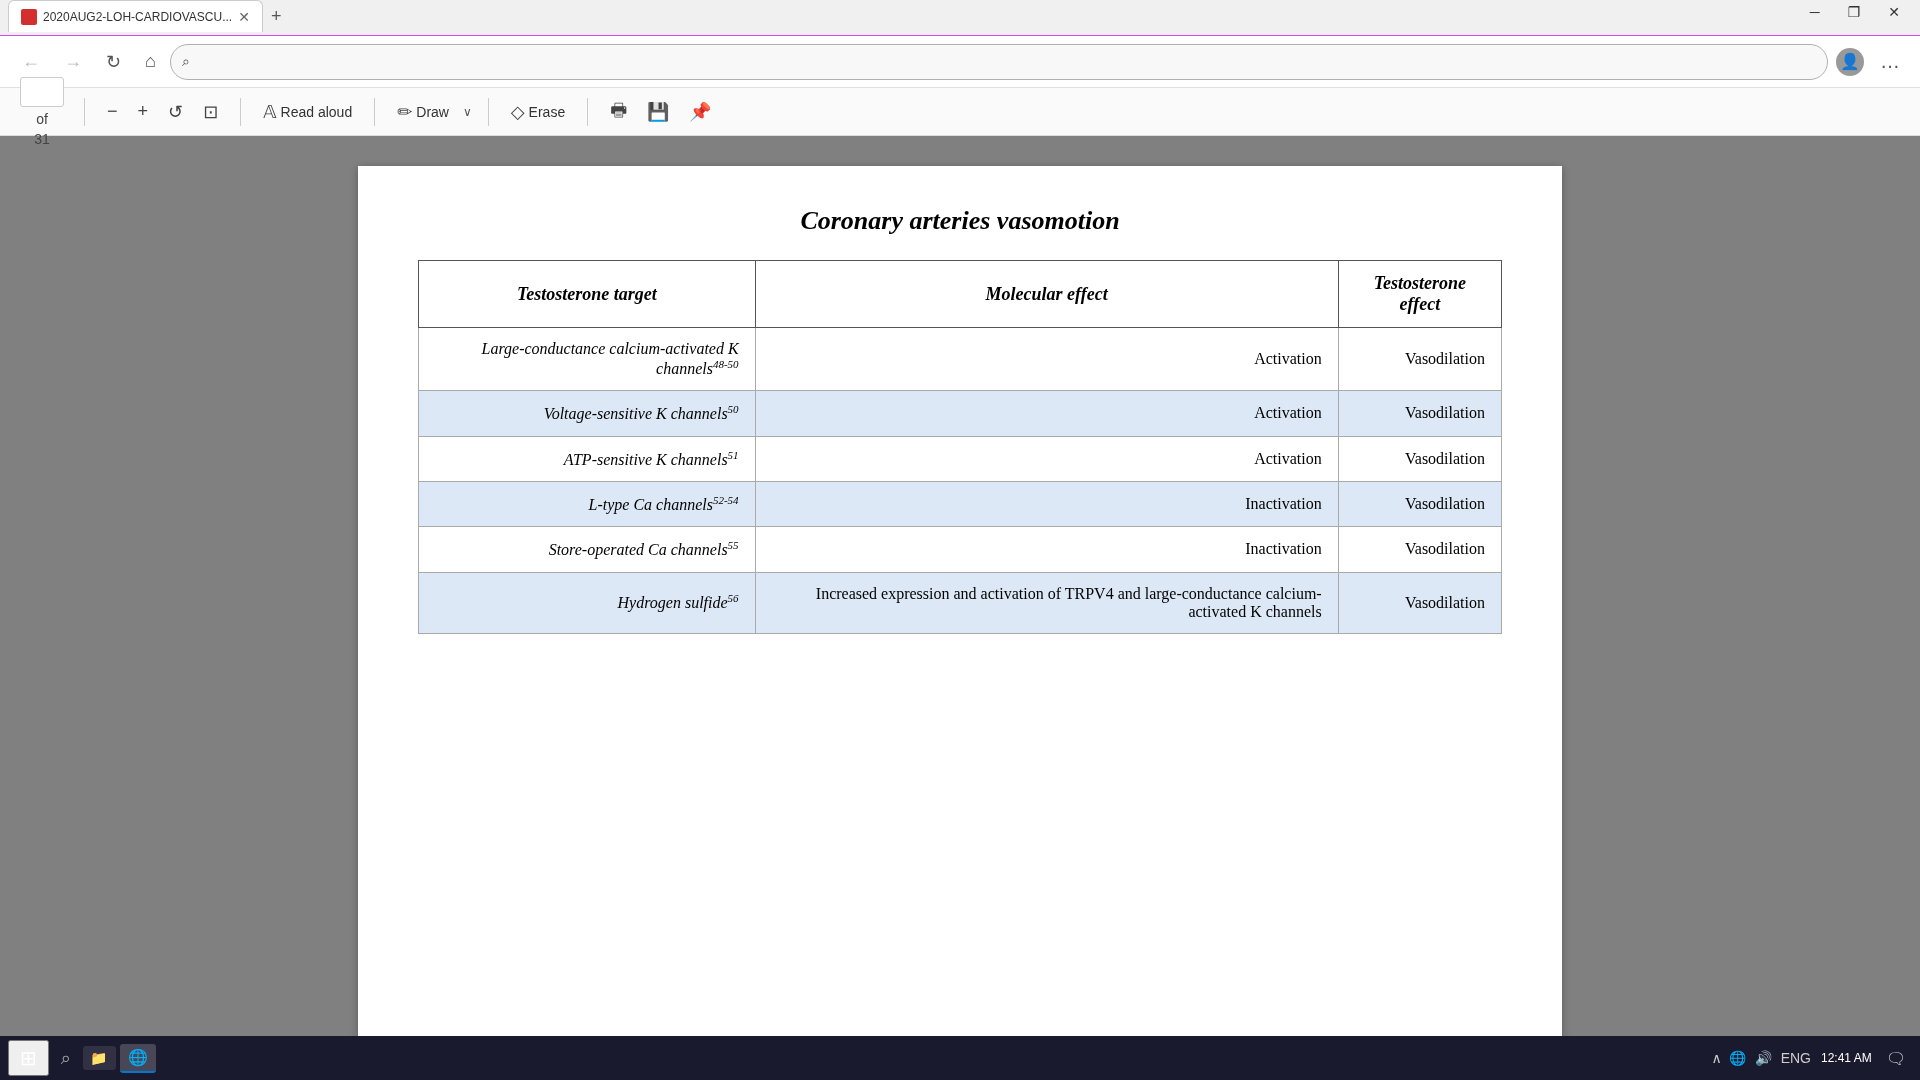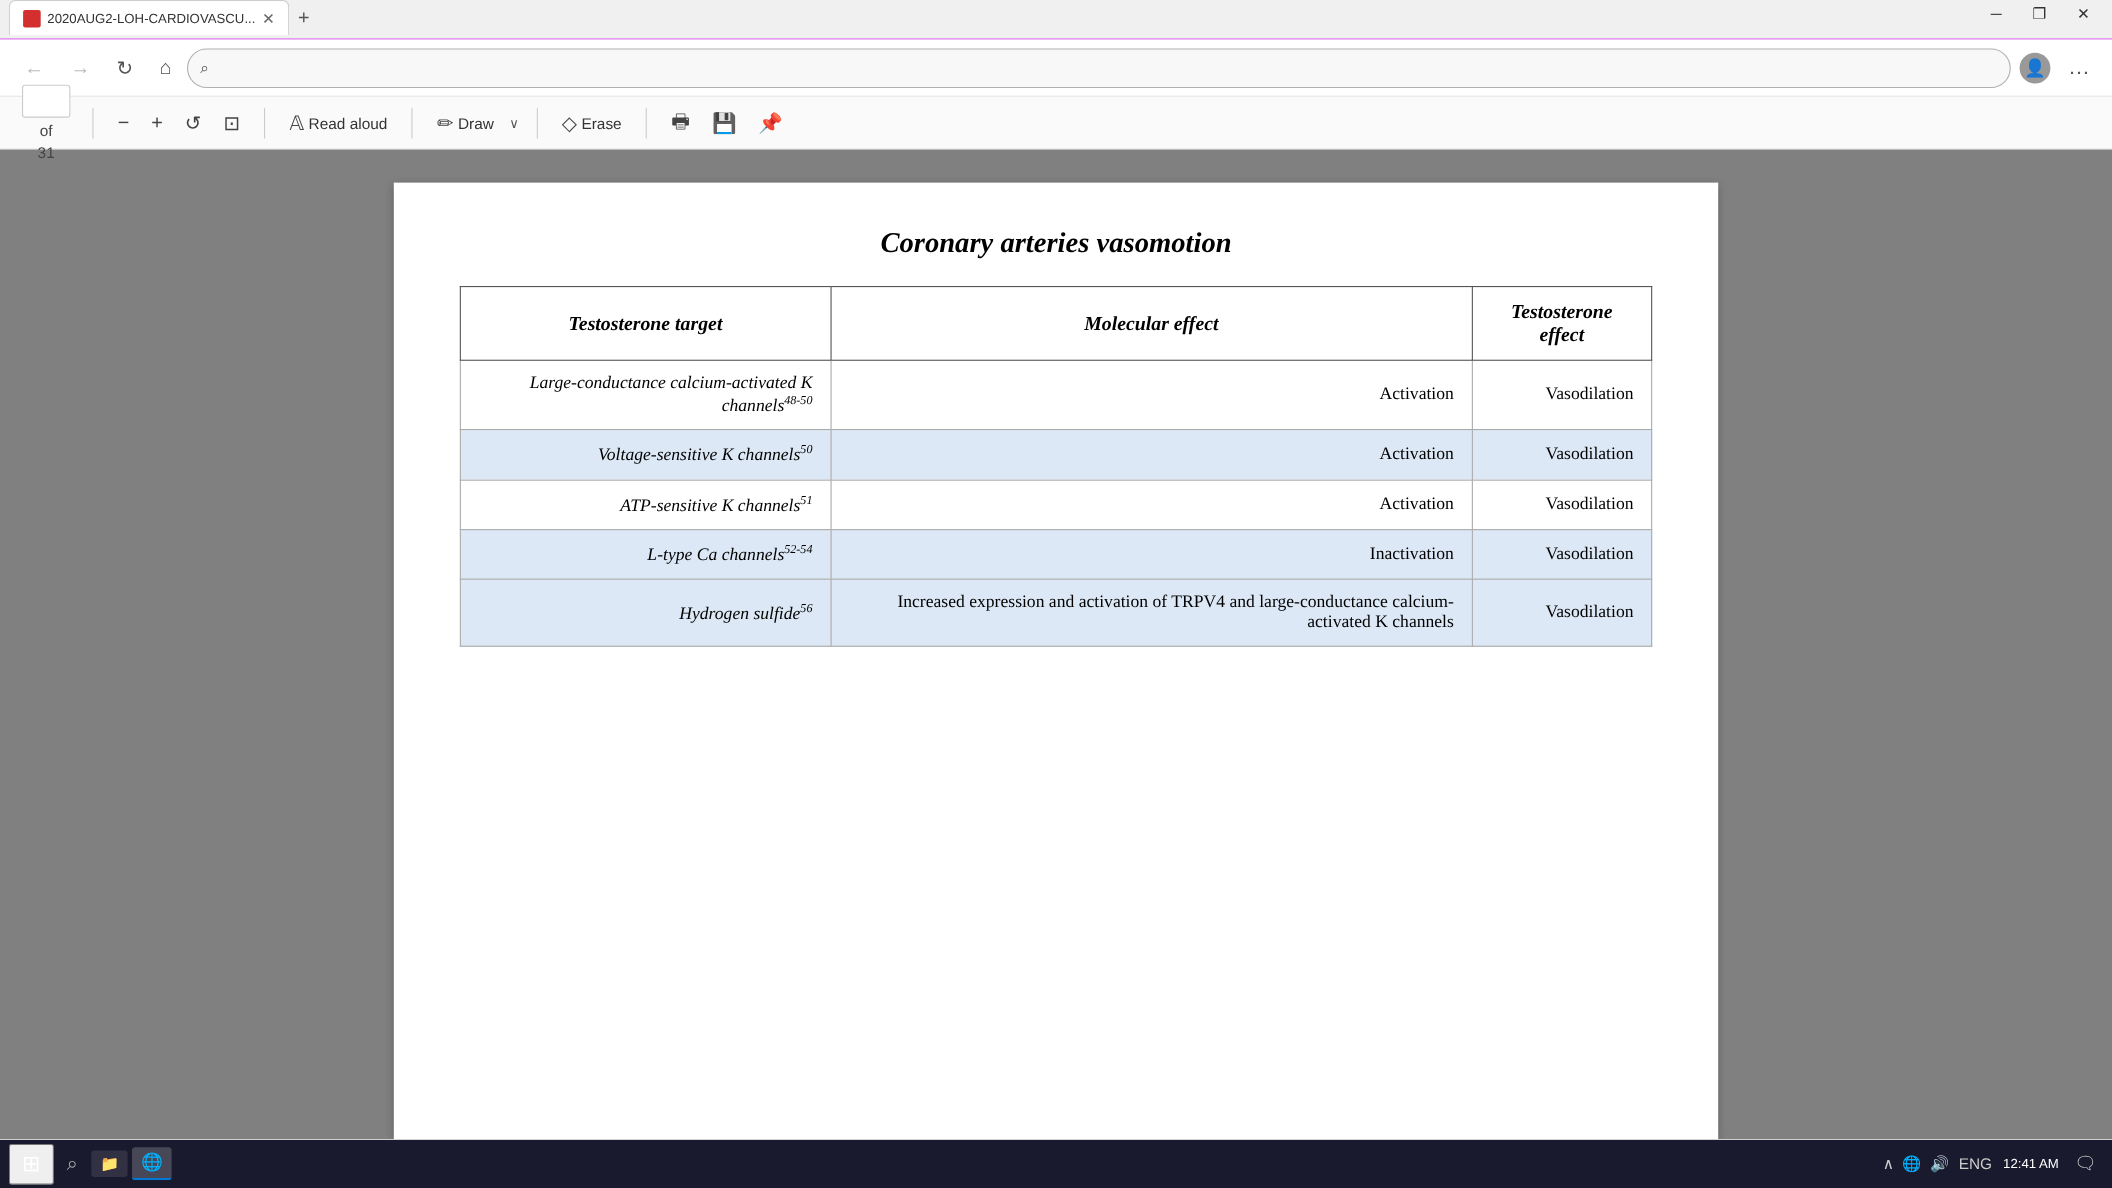--- a/index.html
+++ b/index.html
@@ -245,20 +245,25 @@
             <td class="target-col" style="background: rgb(255, 255, 255);">ATP-sensitive K channels<sup>51</sup></td>
             <td style="background: rgb(255, 255, 255);">Activation</td>
             <td style="background: rgb(255, 255, 255);">Vasodilation</td>
           </tr>
           <tr>
             <td class="target-col" style="background: rgb(220, 232, 245);">L-type Ca channels<sup>52-54</sup></td>
             <td style="background: rgb(220, 232, 245);">Inactivation</td>
             <td style="background: rgb(220, 232, 245);">Vasodilation</td>
           </tr>
           <tr>
+            <td class="target-col" style="background: rgb(255, 255, 255);">Store-operated Ca channels<sup>55</sup></td>
+            <td style="background: rgb(255, 255, 255);">Inactivation</td>
+            <td style="background: rgb(255, 255, 255);">Vasodilation</td>
+          </tr>
+          <tr>
             <td class="target-col" style="background: rgb(220, 232, 245); margin-top: 17px;">Hydrogen sulfide<sup>56</sup></td>
             <td style="background: rgb(220, 232, 245);">Increased expression and activation of TRPV4 and large-conductance calcium-activated K channels</td>
             <td style="background: rgb(220, 232, 245);">Vasodilation</td>
           </tr>
         </tbody>
     </table>
   </div>
 </div>
 
 <div class="scrollbar-area">

